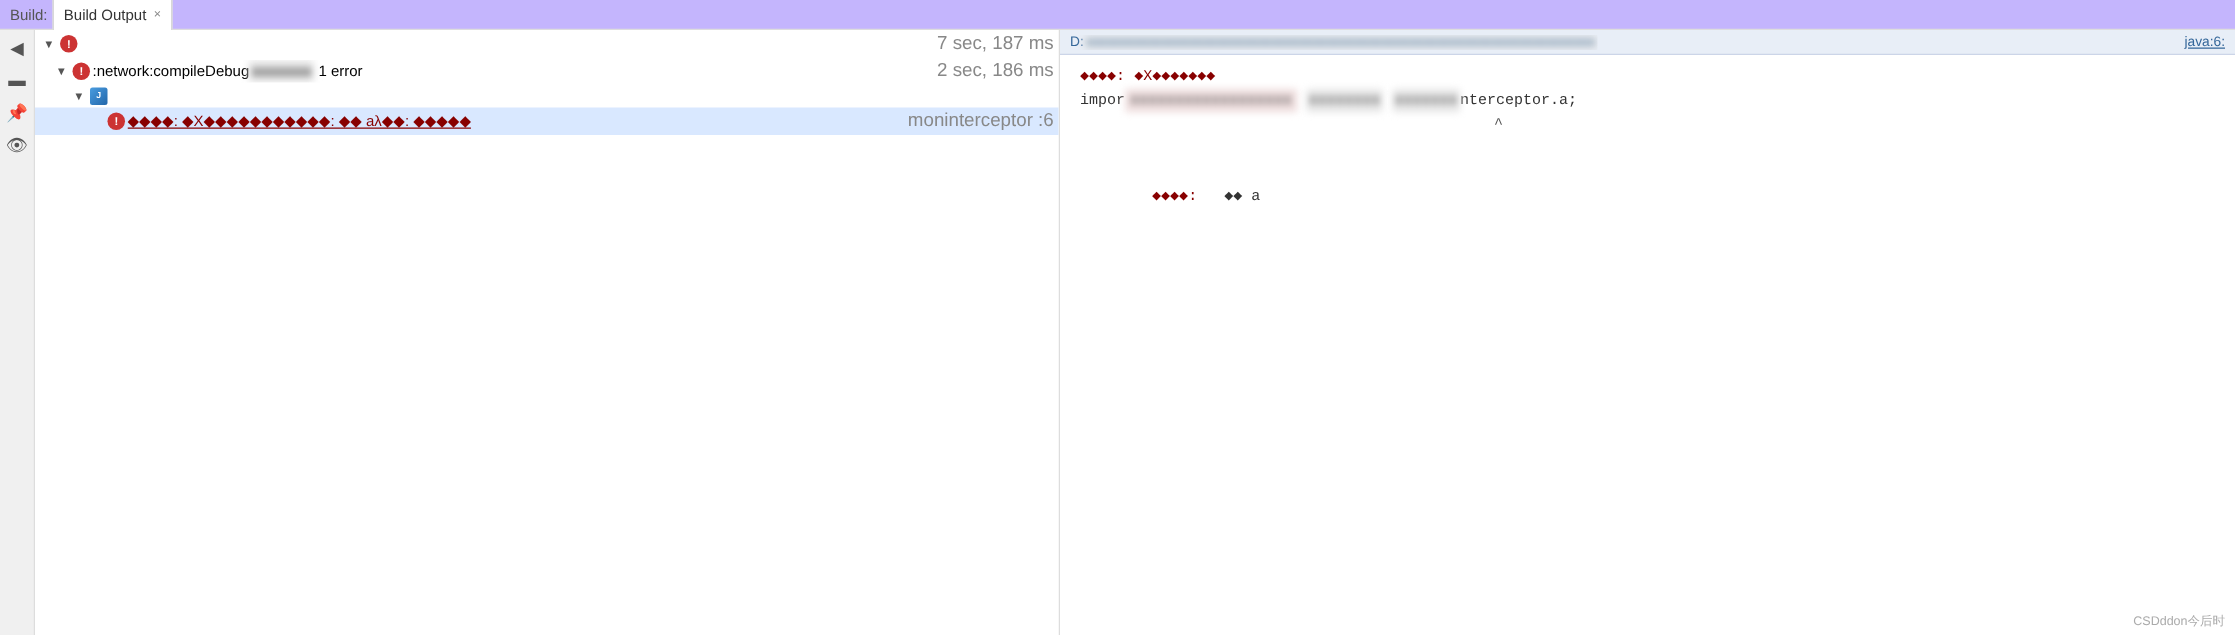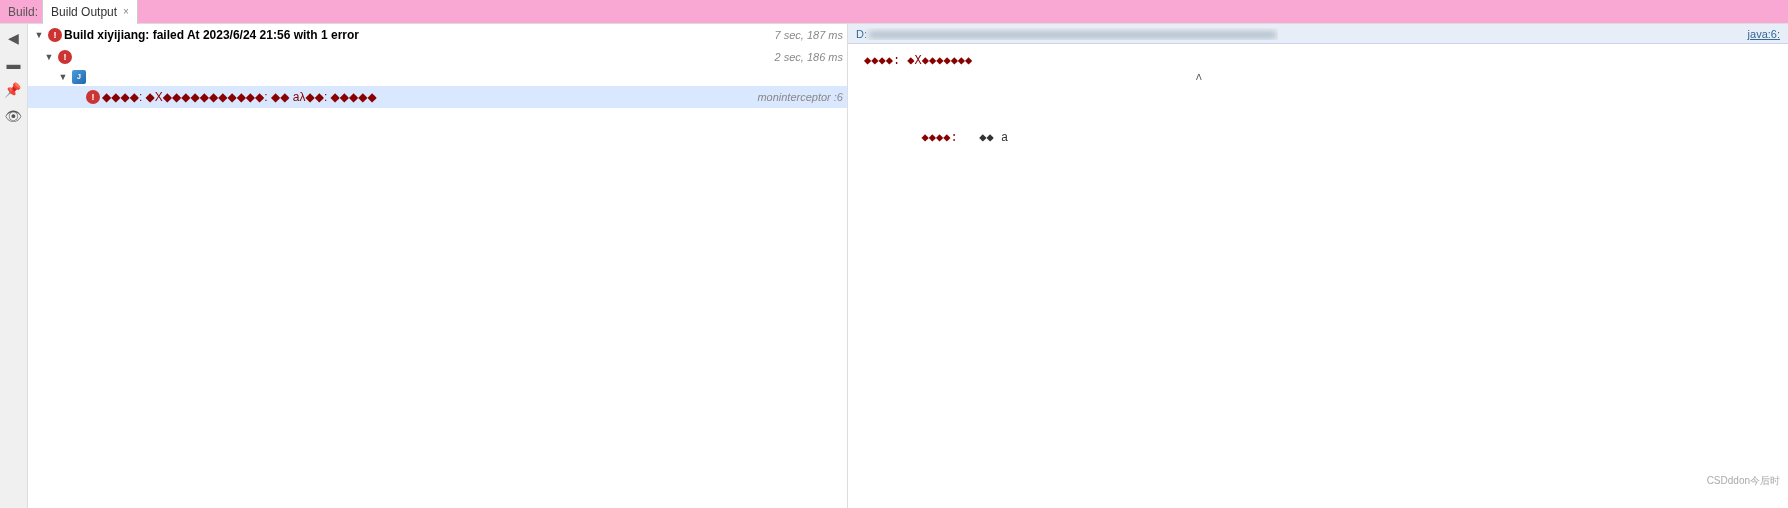--- a/index.html
+++ b/index.html
@@ -11,21 +11,21 @@
       height: 508px;
       overflow: hidden;
       display: flex;
       flex-direction: column;
     }
 
     
     .top-bar {
       display: flex;
       align-items: center;
-      background: #f9a8d4;
+      background: #c4b5fd;
       border-bottom: 1px solid #ddd;
       height: 24px;
       padding: 0 8px;
     }
     .build-label {
       font-size: 12px;
       color: #555;
       margin-right: 4px;
     }
     .tab-item {
@@ -153,22 +153,21 @@
       text-overflow: ellipsis;
     }
     .tree-text.bold {
       font-weight: 600;
     }
     .tree-time {
       margin-left: auto;
       color: #888;
       padding-left: 8px;
       flex-shrink: 0;
-      font-size: 11px;
-      font-style: italic;
+      font-size: 15px;
     }
 
     
     .code-panel {
       flex: 1;
       background: #fff;
       overflow: auto;
       padding: 0;
     }
 
@@ -228,30 +227,31 @@
       padding: 0 2px;
     }
     .caret-line {
       color: #555;
       letter-spacing: 2px;
     }
 
     .error-label {
       color: #880000;
       font-size: 12px;
+      text-decoration: underline;
     }
 
     .indent-1 { padding-left: 14px; }
     .indent-2 { padding-left: 28px; }
     .indent-3 { padding-left: 42px; }
 
     
     .watermark {
       position: fixed;
-      bottom: 20px;
+      bottom: 4px;
       right: 8px;
       font-size: 10px;
       color: #aaa;
     }
   </style>
 </head>
 <body>
 
 <div class="top-bar">
   <span class="build-label">Build:</span>
@@ -268,29 +268,29 @@
     <div class="sidebar-icon">▬</div>
     <div class="sidebar-icon">📌</div>
     <div class="sidebar-icon">👁</div>
   </div>
 
   <div class="build-tree">
 
     <div class="tree-row">
       <span class="expand-icon">▼</span>
       <span class="error-icon">!</span>
-      <span class="tree-text bold">
-        <span>Build xiyijiang: failed At 2023/6/24 21:56 with 1 error</span>
-      </span>
       <span class="tree-time">7 sec, 187 ms</span>
     </div>
 
     <div class="tree-row indent-1">
       <span class="expand-icon">▼</span>
       <span class="error-icon">!</span>
+      <span class="tree-text">
+        :network:compileDebug<span class="code-blurred-light">xxxxxxxx</span> 1 error
+      </span>
       <span class="tree-time">2 sec, 186 ms</span>
     </div>
 
     <div class="tree-row indent-2">
       <span class="expand-icon">▼</span>
       <span class="file-icon">
         <span class="java-file-icon">J</span>
       </span>
     </div>
 
@@ -311,20 +311,21 @@
       <span class="code-header-path">
         D:<span class="code-blurred-light">xxxxxxxxxxxxxxxxxxxxxxxxxxxxxxxxxxxxxxxxxxxxxxxxxxxxxxxxxxxxxxxxxxxxxxxxxx</span>
       </span>
       <span class="code-header-line">java:6:</span>
     </div>
 
     <div class="code-content">
 
       <span class="code-line code-error-text">◆◆◆◆: ◆X◆◆◆◆◆◆◆</span>
 
+      <span class="code-line">impor<span class="code-blurred">xxxxxxxxxxxxxxxxxx</span> <span class="code-blurred-light">xxxxxxxx</span> <span class="code-blurred-light">xxxxxxx</span>nterceptor.a;</span>
 
       <span class="code-line caret-line">                                    ^</span>
 
       <span class="code-line"> </span>
 
       <span class="code-line">
         <span class="code-error-text">◆◆◆◆:</span>   ◆◆ a
       </span>
 
 

